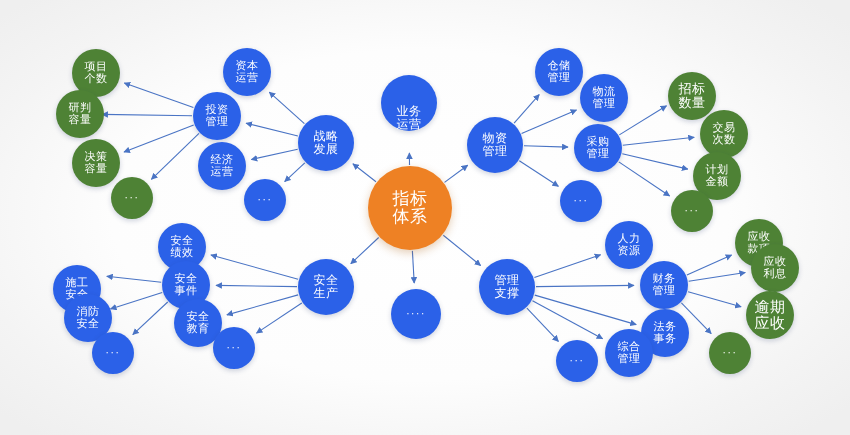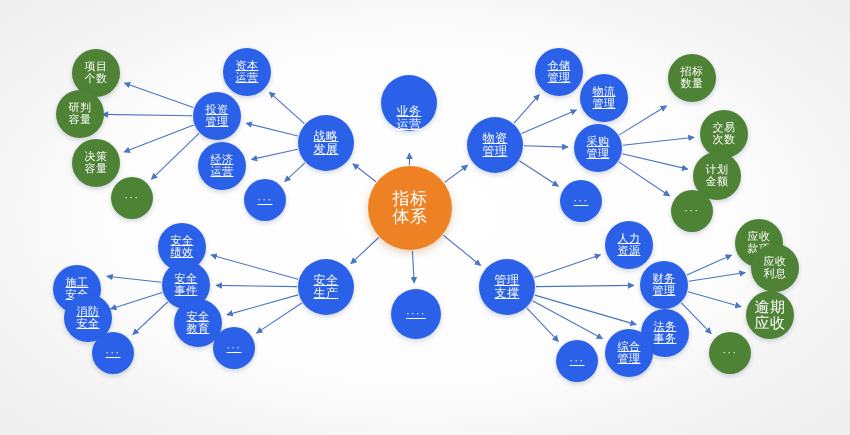--- a/index.html
+++ b/index.html
@@ -43,21 +43,20 @@
     display: block;
     padding: 0 2px;
     white-space: pre-line;
   }
   .node.center {
     background: #ee8124;
     box-shadow: 0 3px 9px rgba(170,95,20,0.30);
   }
   .node.blue {
     background: #2b61e8;
-    text-decoration: underline;
   }
   .node.green {
     background: #4e8235;
   }
   .node.dots .label {
     letter-spacing: 1.6px;
     line-height: 1;
   }
 </style>
 </head>
@@ -177,21 +176,21 @@
         <span class="label">物流
 管理</span>
       </div>
       <div class="node blue" style="left: 574px; top: 124px; width: 48px; height: 48px; font-size: 11px;">
         <span class="label">采购
 管理</span>
       </div>
       <div class="node blue dots" style="left: 560px; top: 180px; width: 42px; height: 42px; font-size: 10px;">
         <span class="label">···</span>
       </div>
-      <div class="node green" style="left: 668px; top: 54px; width: 48px; height: 48px; font-size: 11px; text-align: right;">
+      <div class="node green" style="left: 668px; top: 72px; width: 48px; height: 48px; font-size: 13px; text-align: right;">
         <span class="label">招标
 数量</span>
       </div>
       <div class="node green" style="left: 700px; top: 110px; width: 48px; height: 48px; font-size: 11px;">
         <span class="label">交易
 次数</span>
       </div>
       <div class="node green" style="left: 693px; top: 152px; width: 48px; height: 48px; font-size: 11px;">
         <span class="label">计划
 金额</span>

